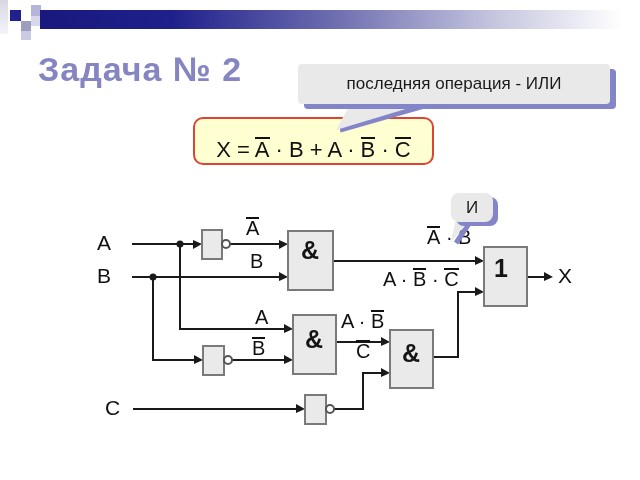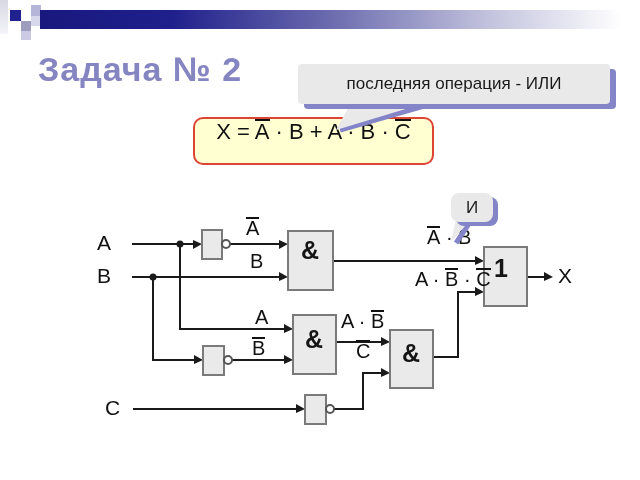--- a/index.html
+++ b/index.html
@@ -34,21 +34,21 @@
     display:flex;align-items:center;justify-content:center;
     font-size:17px;color:#1a1a1a;
   }
   .callout-or{left:298px;top:64px;width:312px;height:40px;border-radius:4px;
     box-shadow:6px 5px 0 0 var(--callout-shadow);}
   .callout-and{left:451px;top:193px;width:42px;height:29px;border-radius:8px;
     box-shadow:5px 4px 0 0 var(--callout-shadow);}
   .formula-box{
     position:absolute;z-index:5;left:193px;top:117px;width:237px;height:44px;
     border:2px solid var(--formula-border);border-radius:10px;background:var(--formula-fill);
-    display:flex;align-items:flex-start;justify-content:center;
+    display:flex;align-items:flex-end;justify-content:center;
     font-size:22px;color:#111;
   }
   .tails{position:absolute;left:0;top:0;z-index:6;pointer-events:none;}
   
   .circuit{position:absolute;left:0;top:0;z-index:1;}
   .wire{stroke:var(--wire-color);stroke-width:2;fill:none;}
   .arrow{fill:var(--wire-color);}
   .dot{fill:var(--wire-color);}
   .gate{fill:var(--gate-fill);stroke:var(--gate-border);stroke-width:2;}
   .inv{fill:#ffffff;stroke:#555;stroke-width:2;}
@@ -145,19 +145,19 @@
   </svg>
 
   <div class="lbl lbl-in" style="left:97px;top:231px;">A</div>
   <div class="lbl lbl-in" style="left:97px;top:264px;">B</div>
   <div class="lbl lbl-in" style="left:105px;top:396px;">C</div>
   <div class="lbl lbl-in" style="left:558px;top:264px;">X</div>
 
   <div class="lbl" style="left:246px;top:217px;"><span class="ov">A</span></div>
   <div class="lbl" style="left:250px;top:250px;"><span>B</span></div>
   <div class="lbl" style="left:427px;top:226px;"><span class="ov">A</span><span> · B</span></div>
-  <div class="lbl" style="left:383px;top:268px;margin-left:32px;"><span>A · </span><span class="ov">B</span><span> · </span><span class="ov">C</span></div>
+  <div class="lbl" style="left:383px;top:268px;"><span>A · </span><span class="ov">B</span><span> · </span><span class="ov">C</span></div>
   <div class="lbl" style="left:255px;top:306px;"><span>A</span></div>
   <div class="lbl" style="left:252px;top:337px;"><span class="ov">B</span></div>
   <div class="lbl" style="left:341px;top:310px;"><span>A · </span><span class="ov">B</span></div>
   <div class="lbl" style="left:356px;top:340px;"><span class="ov">C</span></div>
 
 </div>
 
 </body></html>

